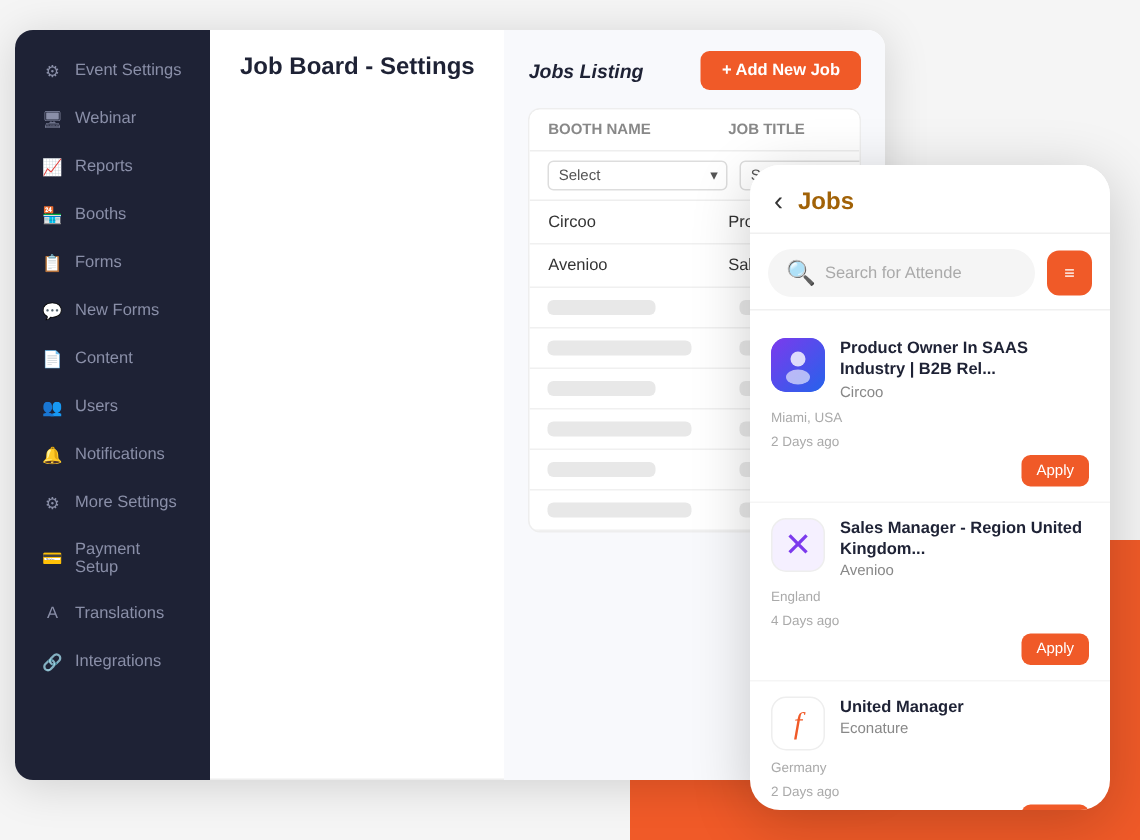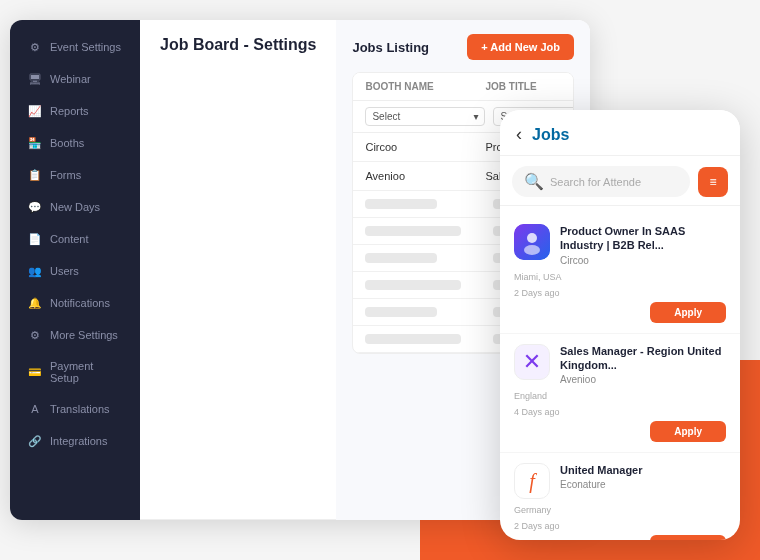--- a/index.html
+++ b/index.html
@@ -103,20 +103,21 @@
       display: flex;
       justify-content: space-between;
       align-items: center;
       margin-bottom: 12px;
     }
 
     .section-title {
       font-size: 13px;
       font-weight: 600;
       color: #1e2235;
+      font-style: italic;
     }
 
     .btn-add {
       background: #f05a28;
       color: #fff;
       border: none;
       padding: 7px 14px;
       border-radius: 6px;
       font-size: 11px;
       font-weight: 600;
@@ -233,21 +234,21 @@
 
     .phone-back-btn {
       font-size: 18px;
       color: #333;
       cursor: pointer;
     }
 
     .phone-title {
       font-size: 16px;
       font-weight: 700;
-      color: #0369a1;
+      color: #a16207;
     }
 
     .phone-search-bar {
       padding: 10px 12px 8px;
       display: flex;
       align-items: center;
       gap: 8px;
       border-bottom: 1px solid #f0f0f0;
     }
 
@@ -321,24 +322,24 @@
     .job-company {
       font-size: 10px;
       color: #888;
       margin-top: 2px;
     }
 
     .apply-btn {
       background: #f05a28;
       color: #fff;
       border: none;
-      padding: 5px 24px;
+      padding: 5px 10px;
       border-radius: 6px;
       font-size: 10px;
-      font-weight: 700;
+      font-weight: 400;
       cursor: pointer;
       margin-top: 4px;
       white-space: nowrap;
     }
 
     .job-meta {
       font-size: 9px;
       color: #aaa;
       margin-top: 6px;
     }
@@ -388,21 +389,21 @@
     <div class="sidebar-item">
       <span class="sidebar-icon">🏪</span>
       <span>Booths</span>
     </div>
     <div class="sidebar-item">
       <span class="sidebar-icon">📋</span>
       <span>Forms</span>
     </div>
     <div class="sidebar-item">
       <span class="sidebar-icon">💬</span>
-      <span>New Days</span>
+      <span>New Forms</span>
     </div>
     <div class="sidebar-item">
       <span class="sidebar-icon">📄</span>
       <span>Content</span>
     </div>
     <div class="sidebar-item">
       <span class="sidebar-icon">👥</span>
       <span>Users</span>
     </div>
     <div class="sidebar-item">

